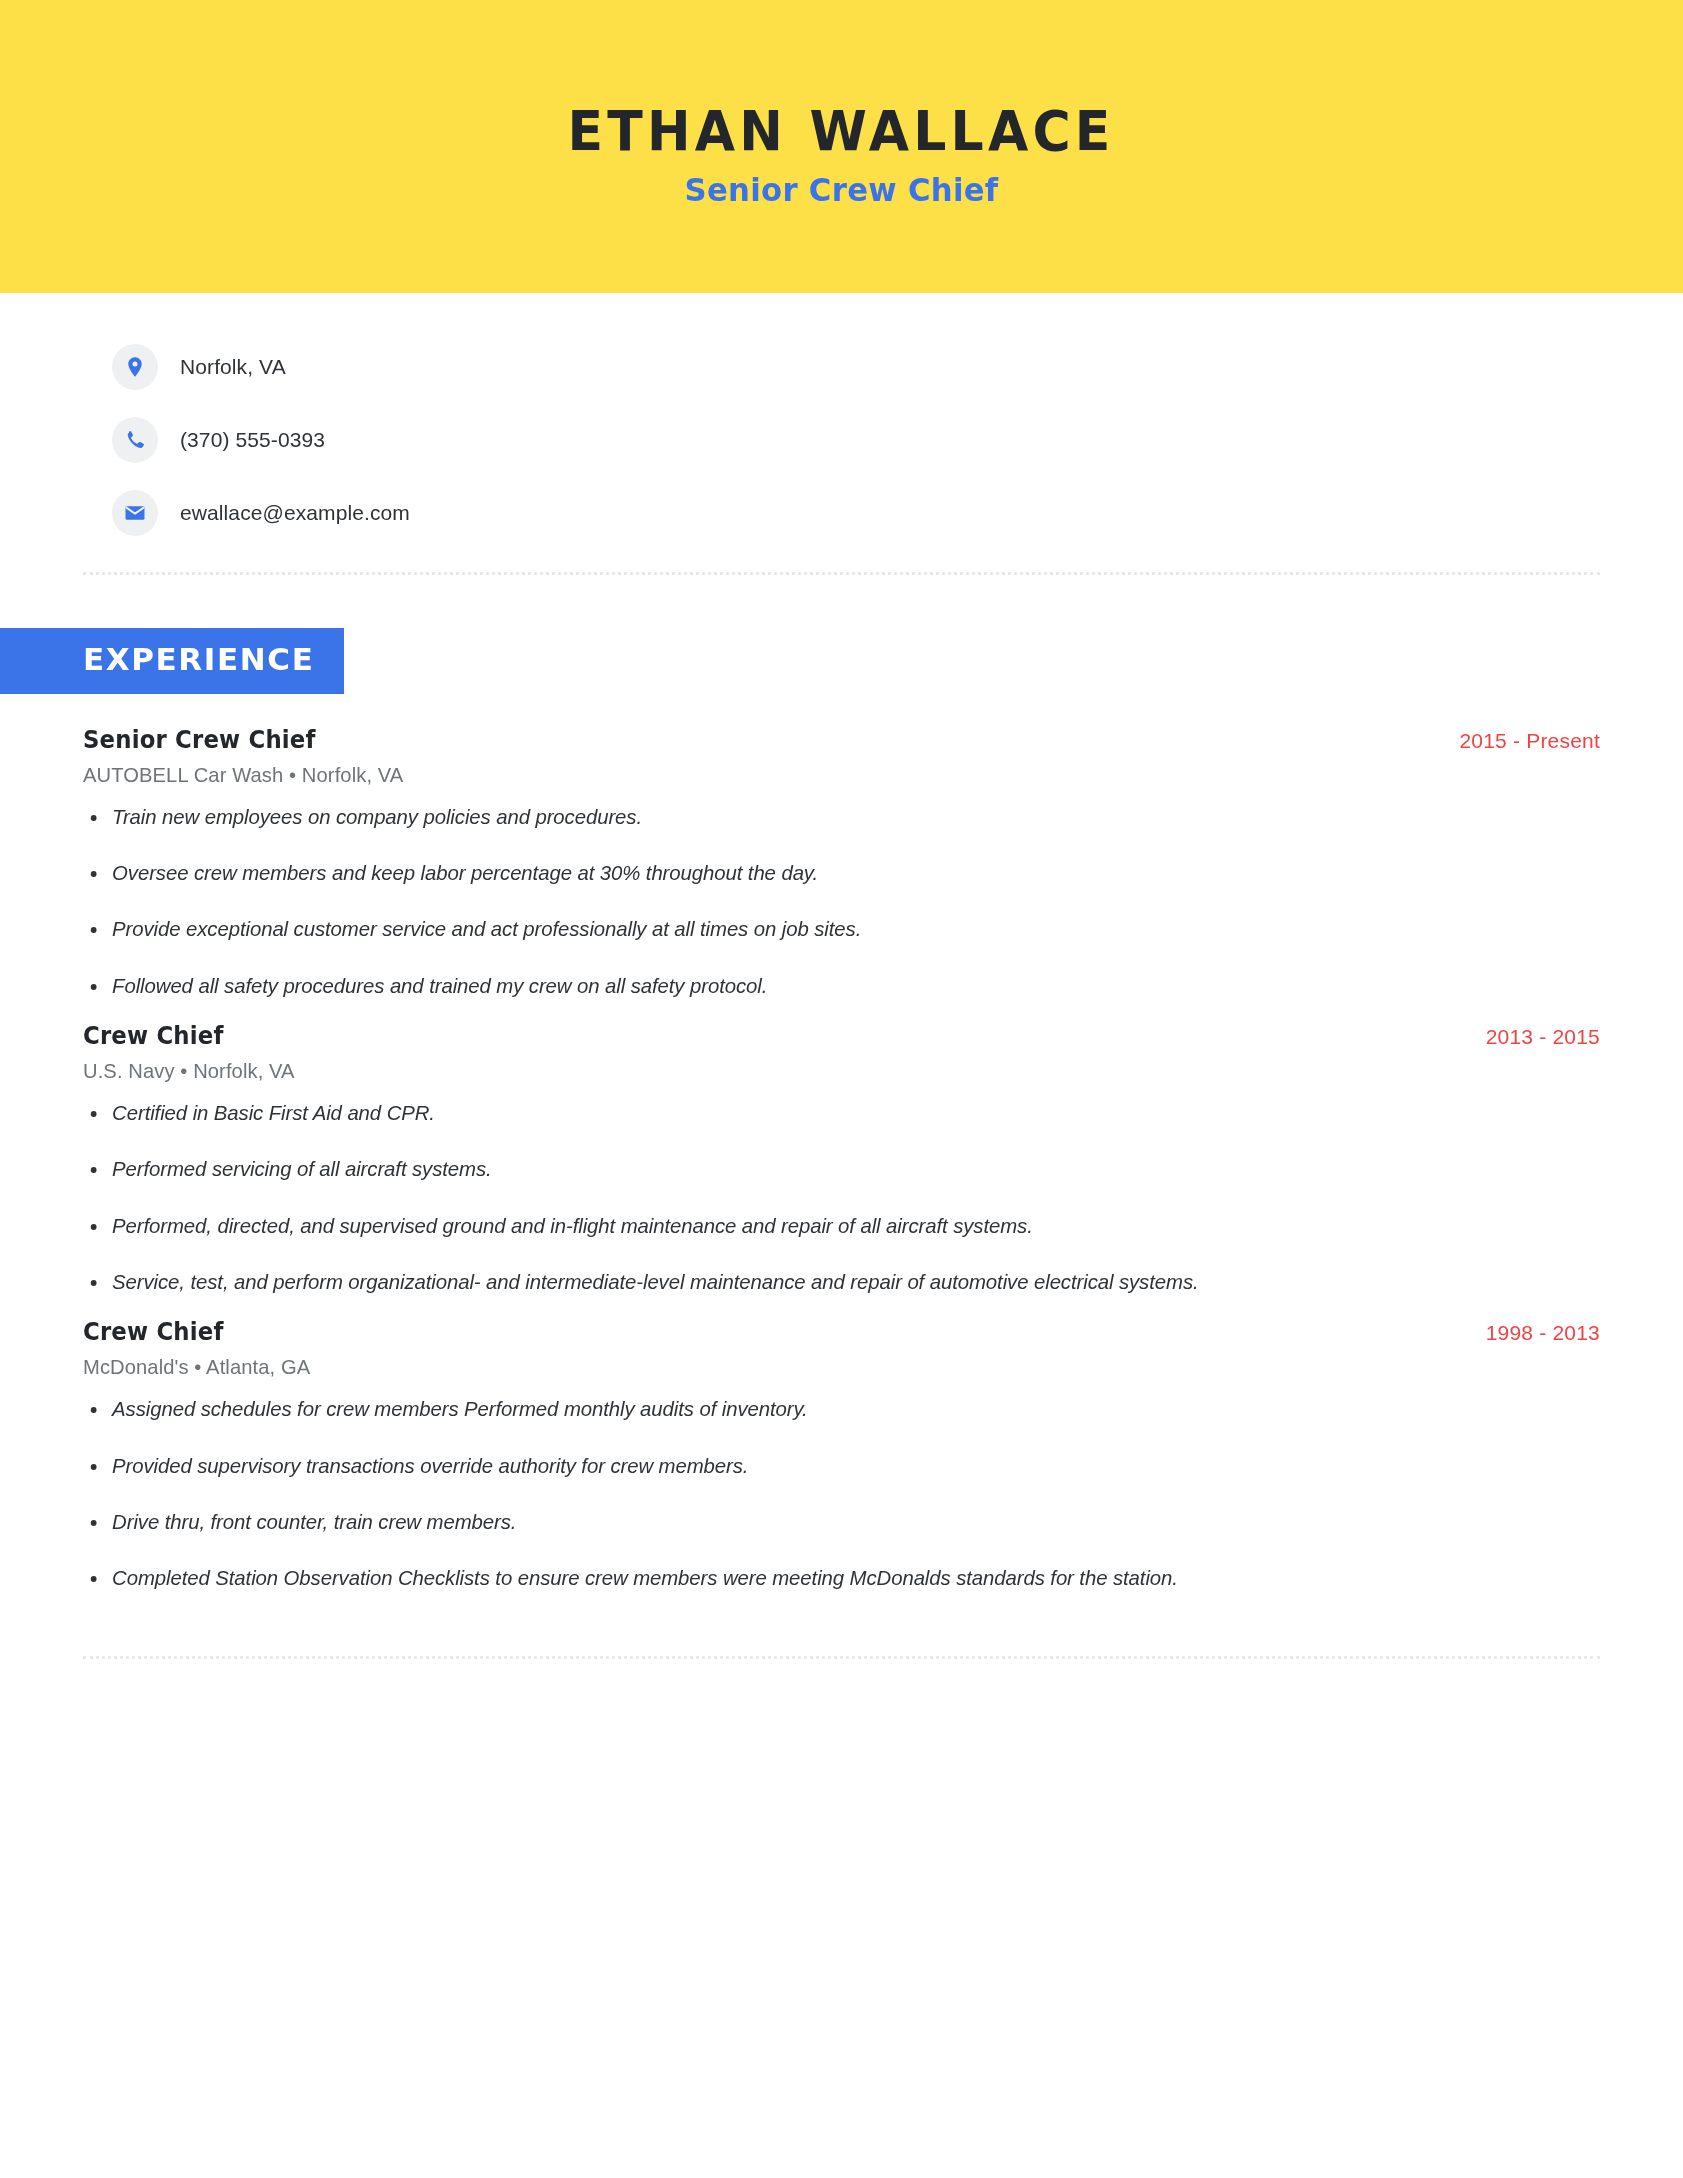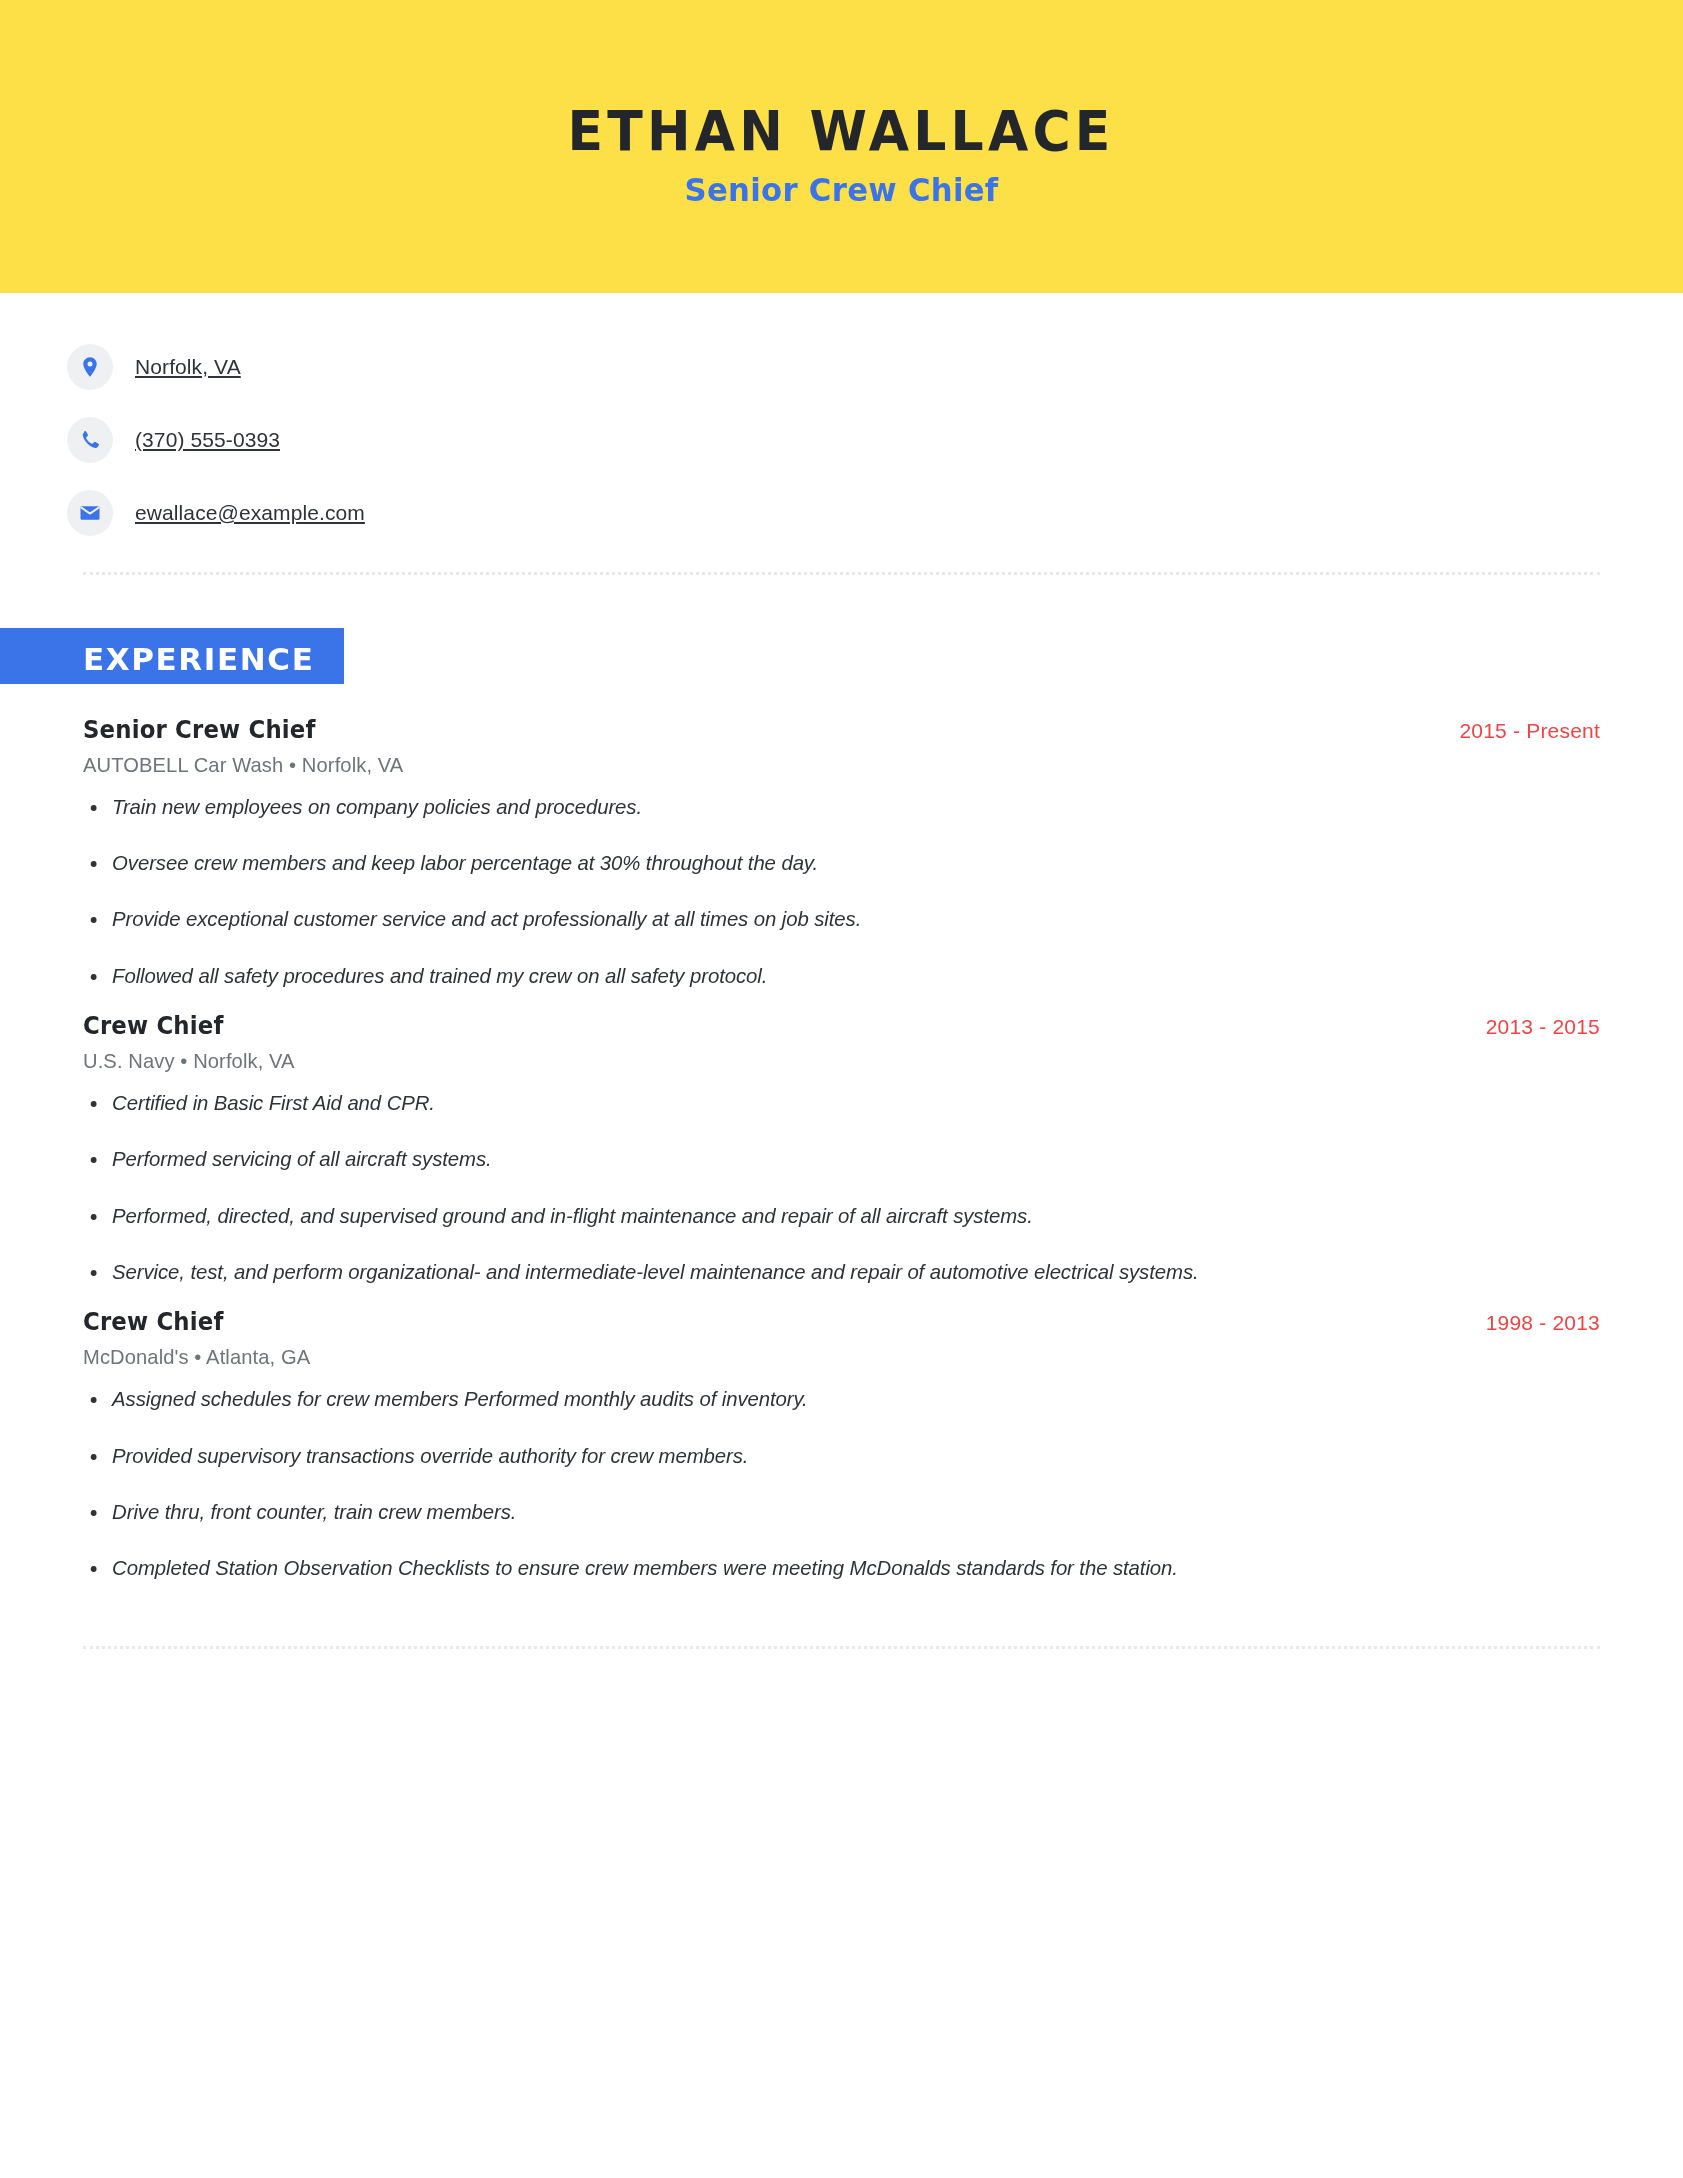--- a/index.html
+++ b/index.html
@@ -48,22 +48,21 @@
     transform: scaleX(0.96);
   }
 
   
   .page-body {
     padding: 0;
   }
 
   
   .contact-list {
-    padding: 48px 0 0 67px;
-    text-decoration: underline;
+    padding: 48px 0 0 112px;
   }
   .contact-row {
     display: flex;
     align-items: center;
     height: 51px;
     margin-bottom: 22px;
   }
   .contact-icon {
     width: 46px;
     height: 46px;
@@ -100,21 +99,21 @@
     margin-bottom: 32px;
   }
   .section-title {
     display: inline-block;
     background: #3b74e8;
     color: #ffffff;
     font-family: "DejaVu Sans", sans-serif;
     font-size: 31px;
     font-weight: 700;
     letter-spacing: 1.6px;
-    padding: 14px 30px 6px 83px;
+    padding: 14px 30px 16px 83px;
     text-transform: uppercase;
     line-height: 1.15;
   }
 
   
   .entries { padding: 0 83px 0 83px; }
   .entry { margin-bottom: 4px; }
   .entry-top {
     display: flex;
     align-items: baseline;

